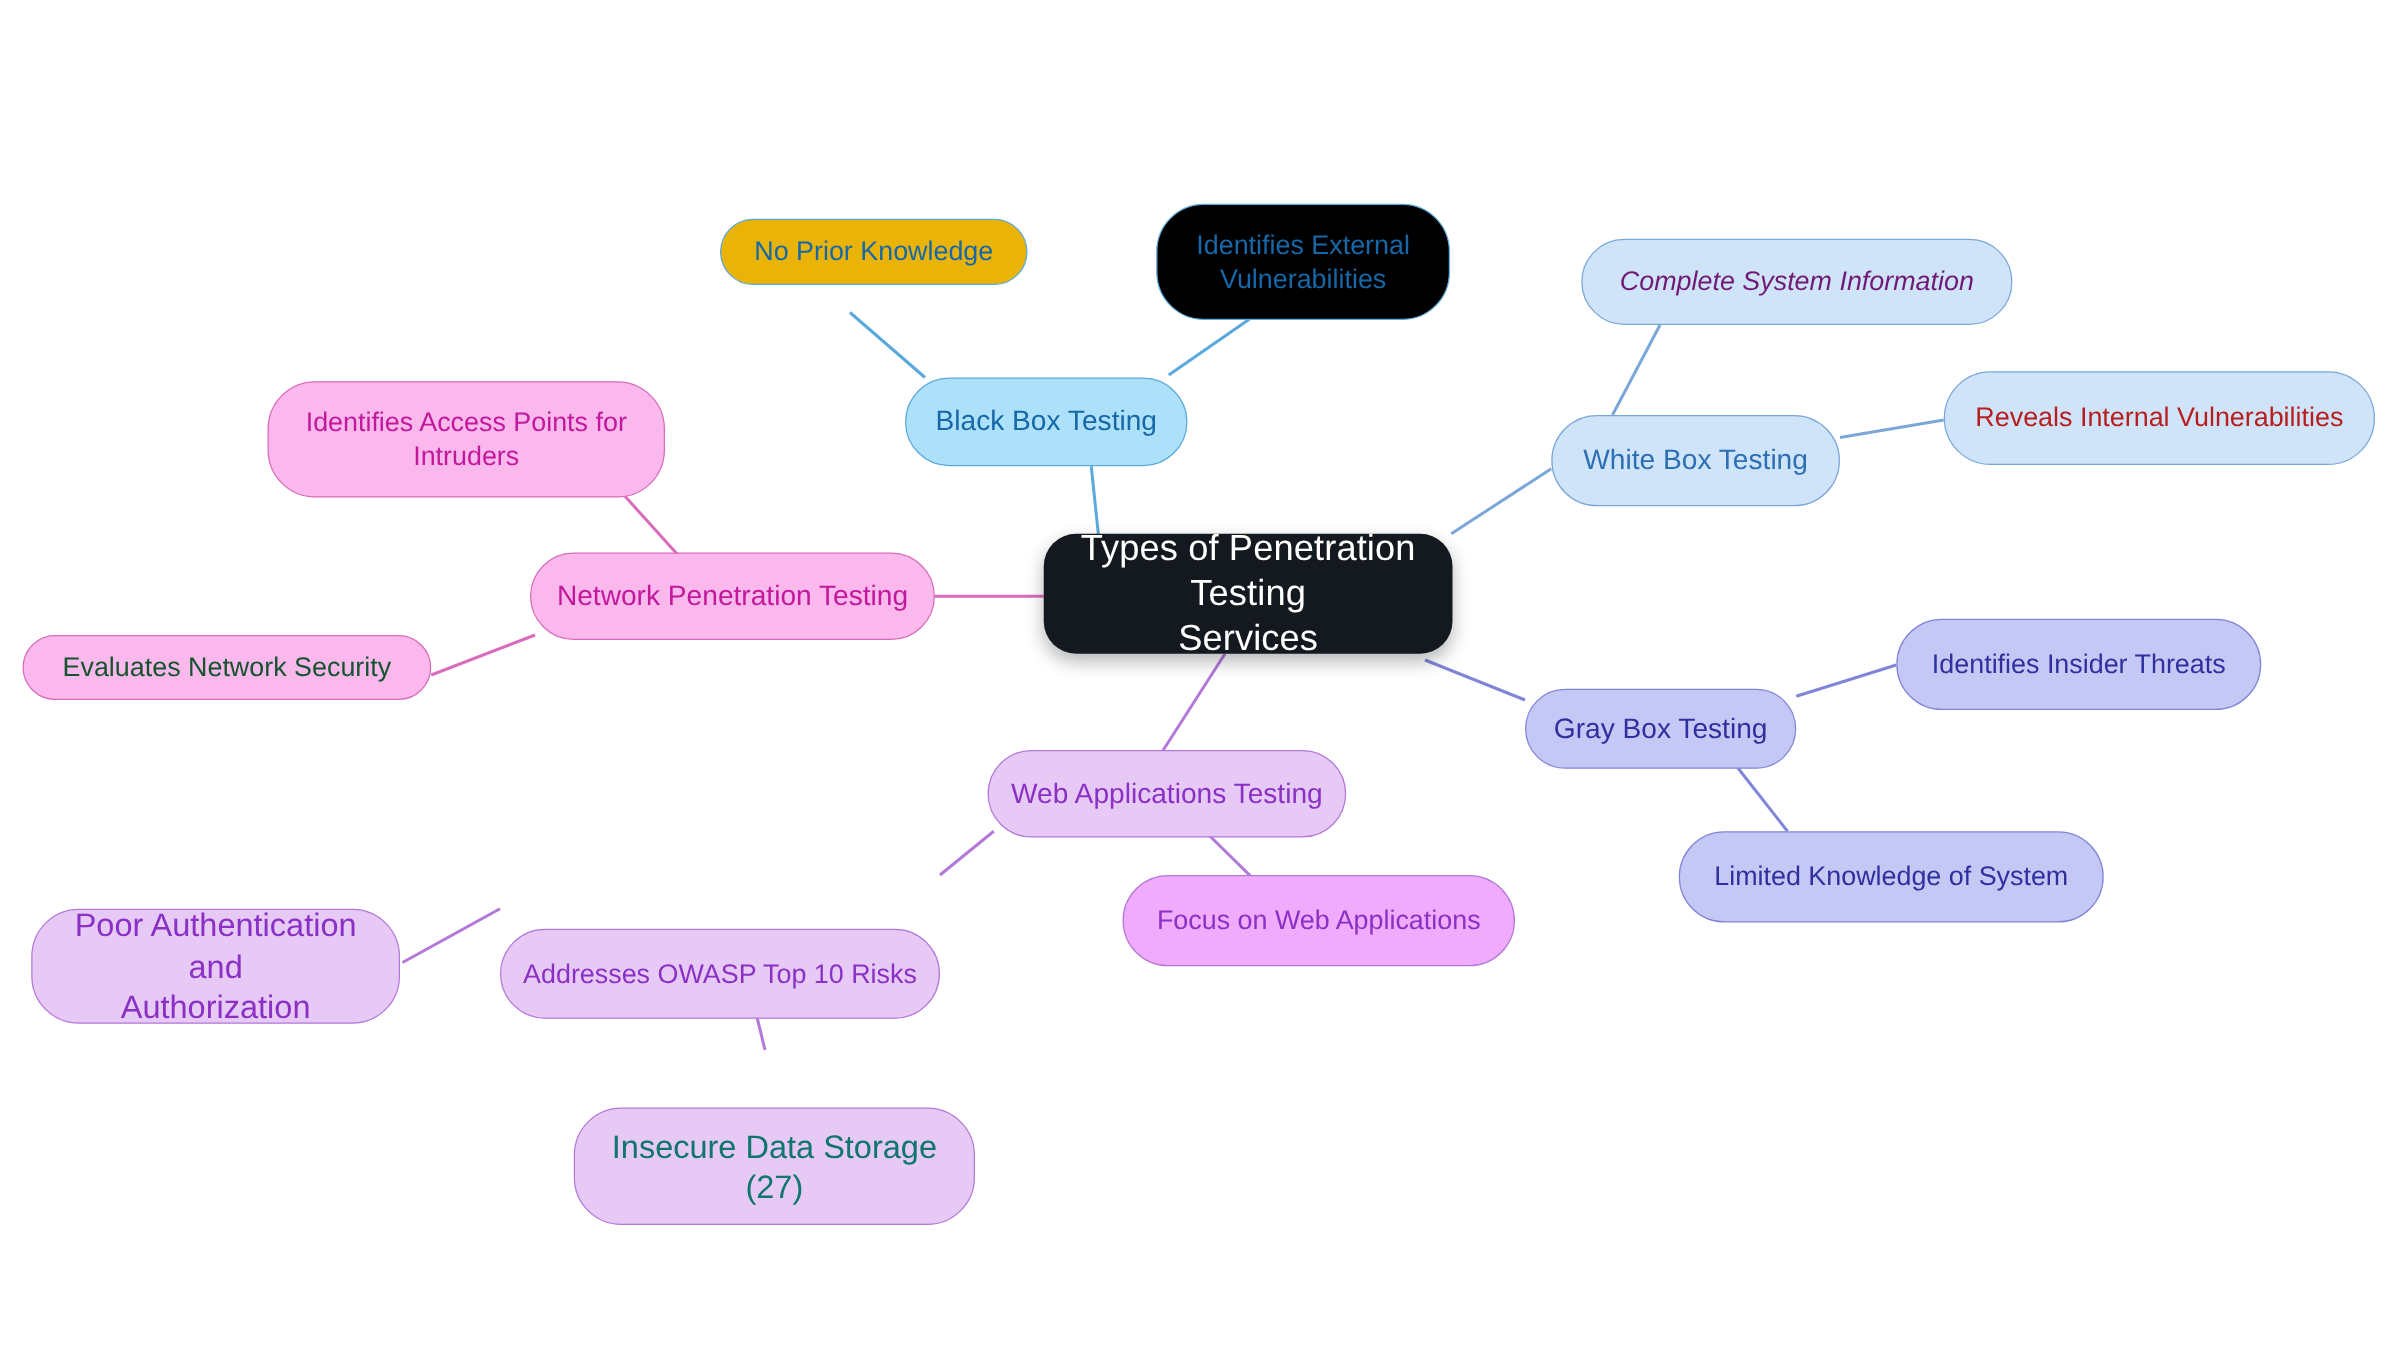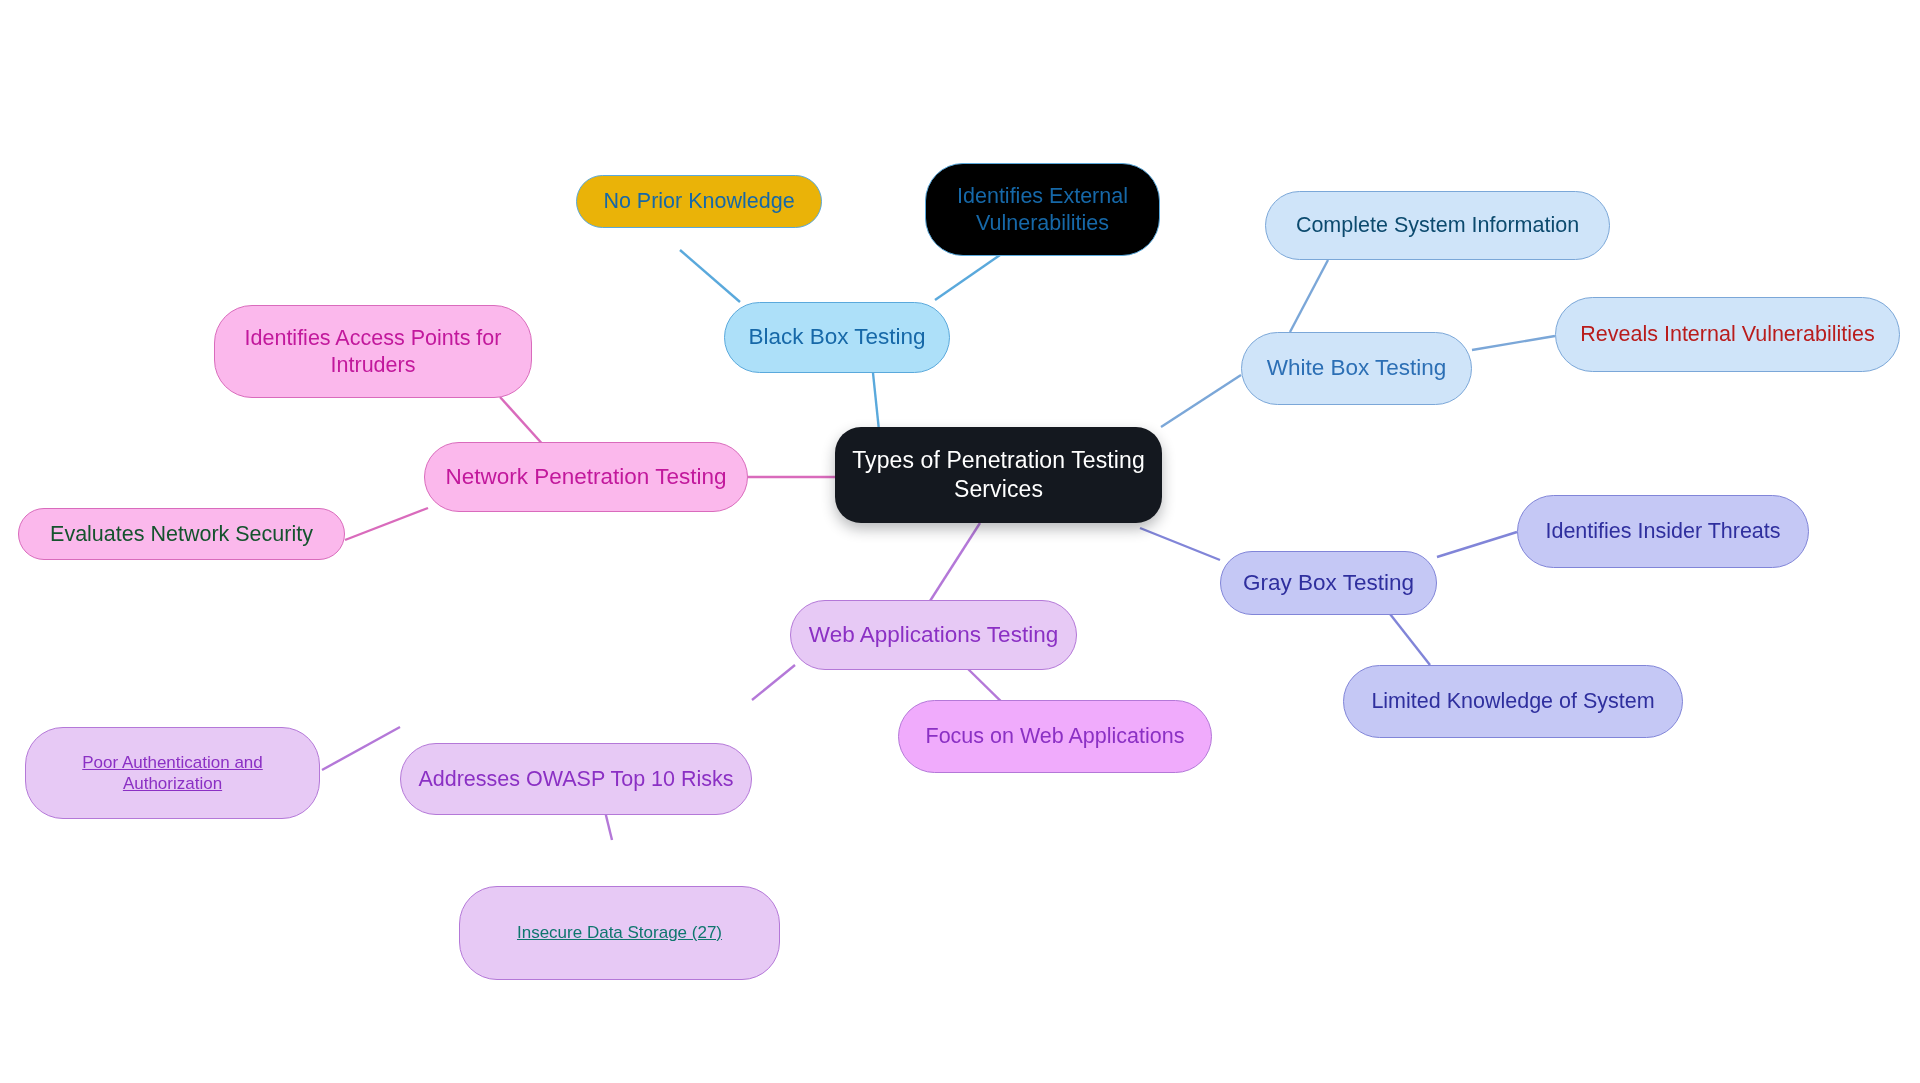--- a/index.html
+++ b/index.html
@@ -39,27 +39,27 @@
     border-width: 1.6px;
     line-height: 1.25;
     padding: 6px 16px;
     white-space: pre-line;
   }
   .node.root {
     border-radius: 26px;
     border-width: 0;
     background: #14181f;
     color: #ffffff;
-    font-size: 23px;
+    font-size: 29px;
     letter-spacing: 0.1px;
     box-shadow: 0 6px 14px rgba(20, 24, 31, 0.30);
   }
   .node.lvl1 { font-size: 22.5px; }
   .node.lvl2 { font-size: 21.5px; }
-  .node.lvl3 { font-size: 17px; text-decoration: underline; }
+  .node.lvl3 { font-size: 26px; }
 </style>
 </head>
 <body>
 
 <div id="canvas">
 
   <svg id="edges" viewBox="0 0 1920 1083" preserveAspectRatio="none">
 
     <path d="M 880 440 L 873 373" stroke="#5aa9dc" stroke-width="2.4" fill="none"></path>
     <path d="M 740 302 L 680 250" stroke="#5aa9dc" stroke-width="2.4" fill="none"></path>
@@ -89,21 +89,21 @@
 
   <div class="node lvl1" style="left:724px; top:302px; width:226px; height:71px; background:#ade0f9; border-color:#5aa9dc; color:#1668a8;">Black Box Testing</div>
 
   <div class="node lvl2" style="left:576px; top:175px; width:246px; height:53px; background:#eab308; border-color:#5aa9dc; color:#1668a8;">No Prior Knowledge</div>
 
   <div class="node lvl2" style="left:925px; top:163px; width:235px; height:93px; background:#000000; border-color:#5aa9dc; color:#1668a8;">Identifies External
 Vulnerabilities</div>
 
   <div class="node lvl1" style="left:1241px; top:332px; width:231px; height:73px; background:#cfe4f9; border-color:#7ba7d8; color:#2c6fb5;">White Box Testing</div>
 
-  <div class="node lvl2" style="left:1265px; top:191px; width:345px; height:69px; background:#cfe4f9; border-color:#7ba7d8; color:#0c4a6e;">Complete System Information</div>
+  <div class="node lvl2" style="left:1265px; top:191px; width:345px; height:69px; background:#cfe4f9; border-color:#7ba7d8; color:#701a75;font-style:italic;">Complete System Information</div>
 
   <div class="node lvl2" style="left:1555px; top:297px; width:345px; height:75px; background:#cfe4f9; border-color:#7ba7d8; color:#b91c1c;">Reveals Internal Vulnerabilities</div>
 
   <div class="node lvl1" style="left:1220px; top:551px; width:217px; height:64px; background:#c5c8f5; border-color:#8185d8; color:#2f2f9e;">Gray Box Testing</div>
 
   <div class="node lvl2" style="left:1517px; top:495px; width:292px; height:73px; background:#c5c8f5; border-color:#8185d8; color:#2f2f9e;">Identifies Insider Threats</div>
 
   <div class="node lvl2" style="left:1343px; top:665px; width:340px; height:73px; background:#c5c8f5; border-color:#8185d8; color:#2f2f9e;">Limited Knowledge of System</div>
 
   <div class="node lvl1" style="left:424px; top:442px; width:324px; height:70px; background:#fbb8ec; border-color:#d96bbc; color:#c2189c;">Network Penetration Testing</div>

